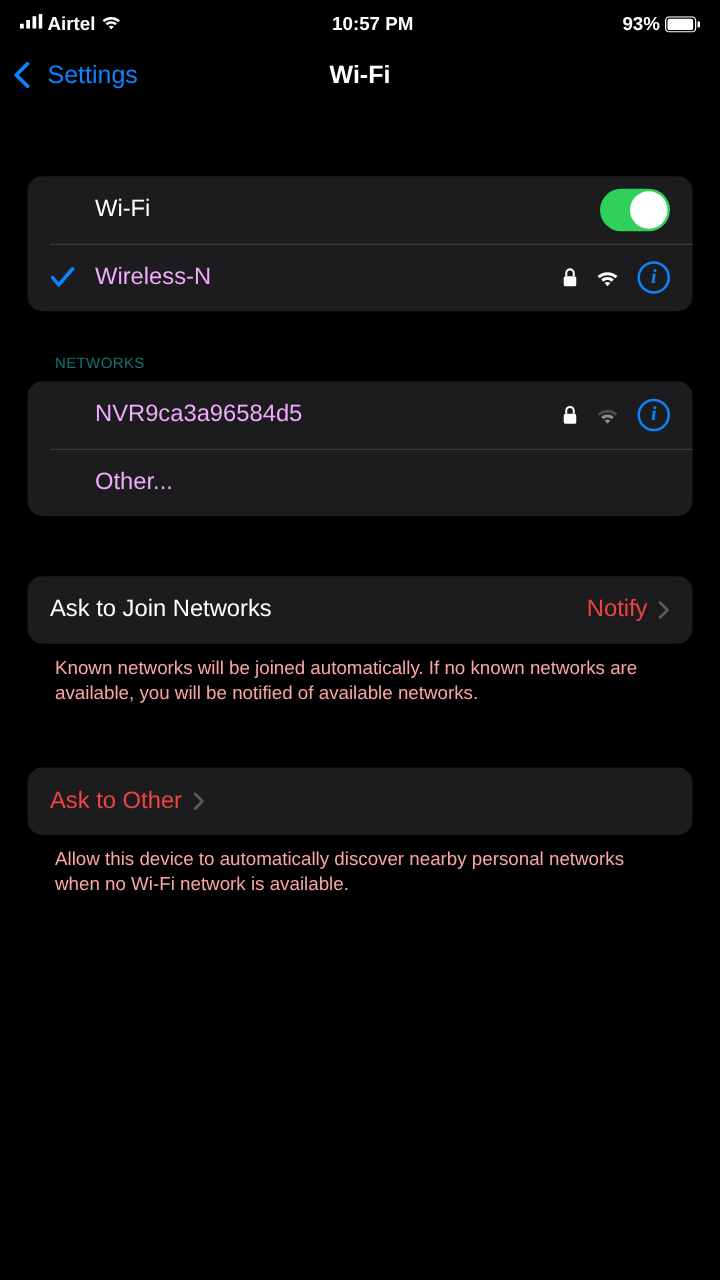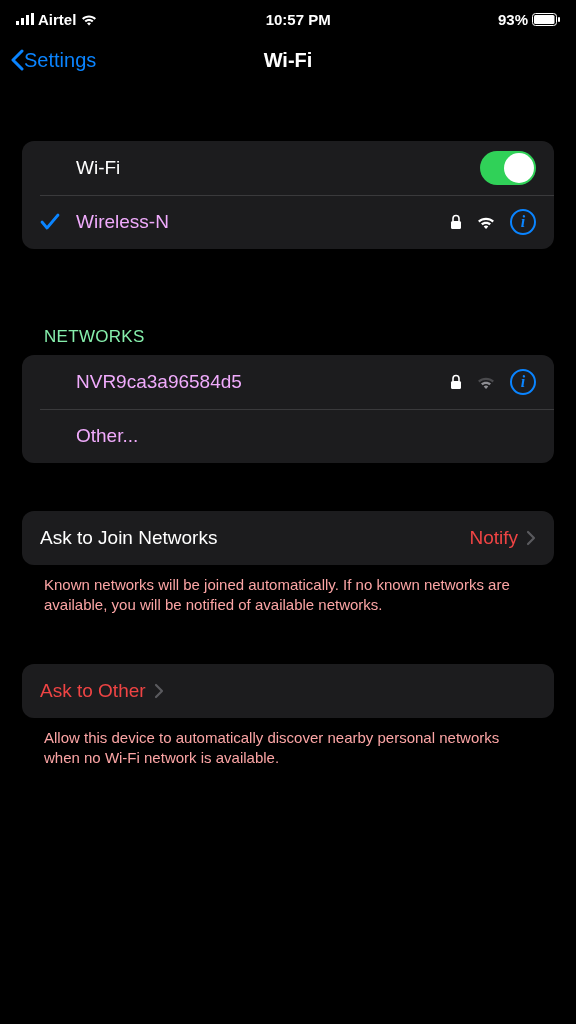--- a/index.html
+++ b/index.html
@@ -20,42 +20,42 @@
       display: flex;
       justify-content: space-between;
       align-items: center;
       padding: 8px 16px 4px;
       height: 34px;
       font-size: 15px;
       font-weight: 600;
     }
     .status-left {
       display: flex;
-      align-items: center;
+      align-items: flex-start;
       gap: 4px;
     }
     .status-right {
       display: flex;
       align-items: center;
       gap: 4px;
       justify-content: space-between;
     }
     .nav-bar {
       display: flex;
       align-items: center;
       padding: 8px 10px;
       height: 52px;
       position: relative;
     }
     .back-btn {
       display: flex;
       align-items: center;
       color: #0a84ff;
       font-size: 20px;
-      gap: 0;
+      gap: 14px;
       position: absolute;
       left: 10px;
     }
     .nav-title {
       position: absolute;
       left: 0;
       right: 0;
       text-align: center;
       font-size: 20px;
       font-weight: 600;
@@ -138,25 +138,24 @@
       display: flex;
       align-items: center;
       justify-content: center;
       color: #0a84ff;
       font-size: 16px;
       font-weight: 600;
       font-family: Georgia, serif;
       font-style: italic;
     }
     .section-header {
-      font-size: 17px;
-      color: #86efac;
+      font-size: 12px;
+      color: #0f766e;
       padding: 34px 22px 8px;
       letter-spacing: 0.3px;
-      margin-top: 44px;
     }
     .row-value {
       color: #ef4444;
       font-size: 19px;
       margin-right: 8px;
     }
     .chevron {
       color: #5a5a5e;
     }
     .footer-text {

